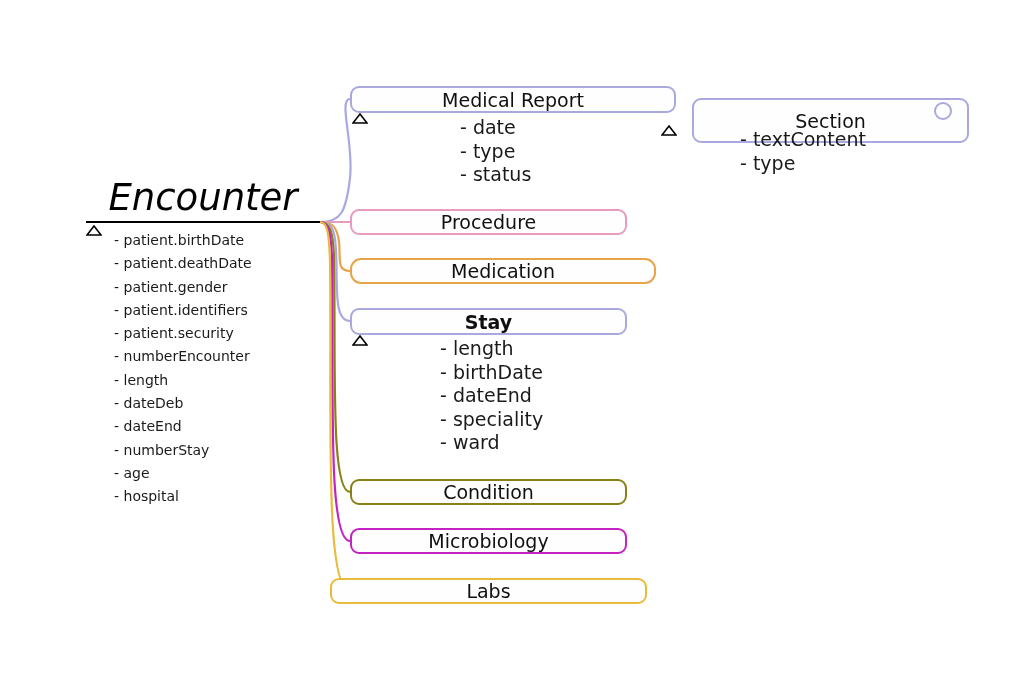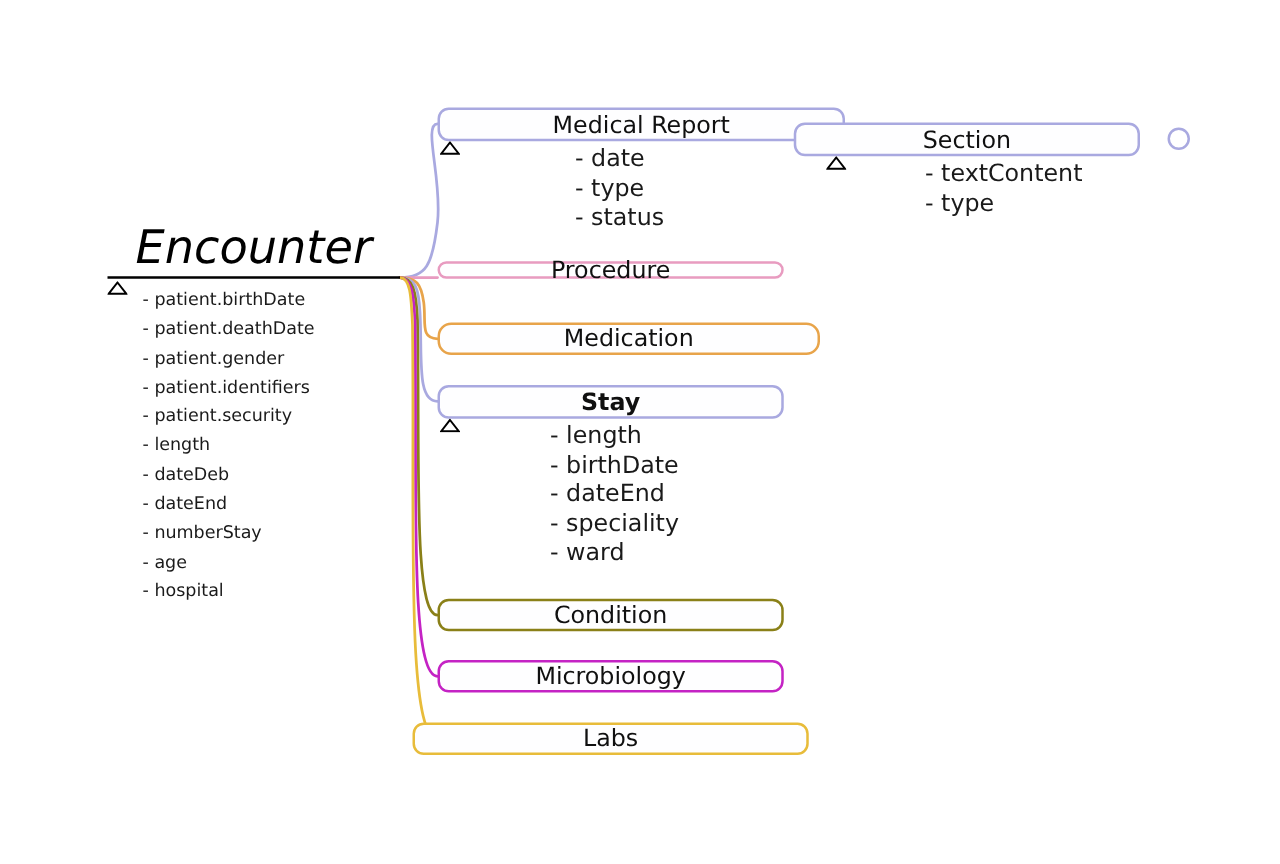--- a/index.html
+++ b/index.html
@@ -126,20 +126,21 @@
 
   <div class="root-node">
     <div class="root-title">Encounter</div>
     <div class="root-underline"></div>
     <div class="root-attrs">
       <div>- patient.birthDate</div>
       <div>- patient.deathDate</div>
       <div>- patient.gender</div>
       <div>- patient.identifiers</div>
       <div>- patient.security</div>
+      <div>- numberEncounter</div>
       <div>- length</div>
       <div>- dateDeb</div>
       <div>- dateEnd</div>
       <div>- numberStay</div>
       <div>- age</div>
       <div>- hospital</div>
     </div>
   </div>
 
   <div class="tri-marker" style="left:86px; top:225px;">
@@ -155,35 +156,35 @@
     <svg width="16" height="11" viewBox="0 0 16 11" xmlns="http://www.w3.org/2000/svg">
       <polygon points="8,1 15,10 1,10" fill="none" stroke="#000000" stroke-width="1.6"></polygon>
     </svg>
   </div>
   <div class="node-attrs" style="left:460px; top:116px;">
     <div>- date</div>
     <div>- type</div>
     <div>- status</div>
   </div>
 
-  <div class="node-box" style="left:635px; top:98px; width:277px; height:27px; border-color:#a9a9e0;">
+  <div class="node-box" style="left:692px; top:98px; width:277px; height:45px; border-color:#a9a9e0;">
     <span>Section</span>
   </div>
   <div class="circle-handle" style="left:934px; top:102px;"></div>
   <div class="tri-marker" style="left:661px; top:125px;">
     <svg width="16" height="11" viewBox="0 0 16 11" xmlns="http://www.w3.org/2000/svg">
       <polygon points="8,1 15,10 1,10" fill="none" stroke="#000000" stroke-width="1.6"></polygon>
     </svg>
   </div>
   <div class="node-attrs" style="left:740px; top:128px;">
     <div>- textContent</div>
     <div>- type</div>
   </div>
 
-  <div class="node-box" style="left:350px; top:209px; width:277px; height:14px; border-color:#e89bc0;">
+  <div class="node-box" style="left:350px; top:209px; width:277px; height:26px; border-color:#e89bc0;">
     <span>Procedure</span>
   </div>
 
   <div class="node-box" style="left:350px; top:258px; width:306px; height:26px; border-color:#e8a44a;border-radius:11px;">
     <span>Medication</span>
   </div>
 
   <div class="node-box bold" style="left:350px; top:308px; width:277px; height:27px; border-color:#a9a9e0;">
     <span>Stay</span>
   </div>

